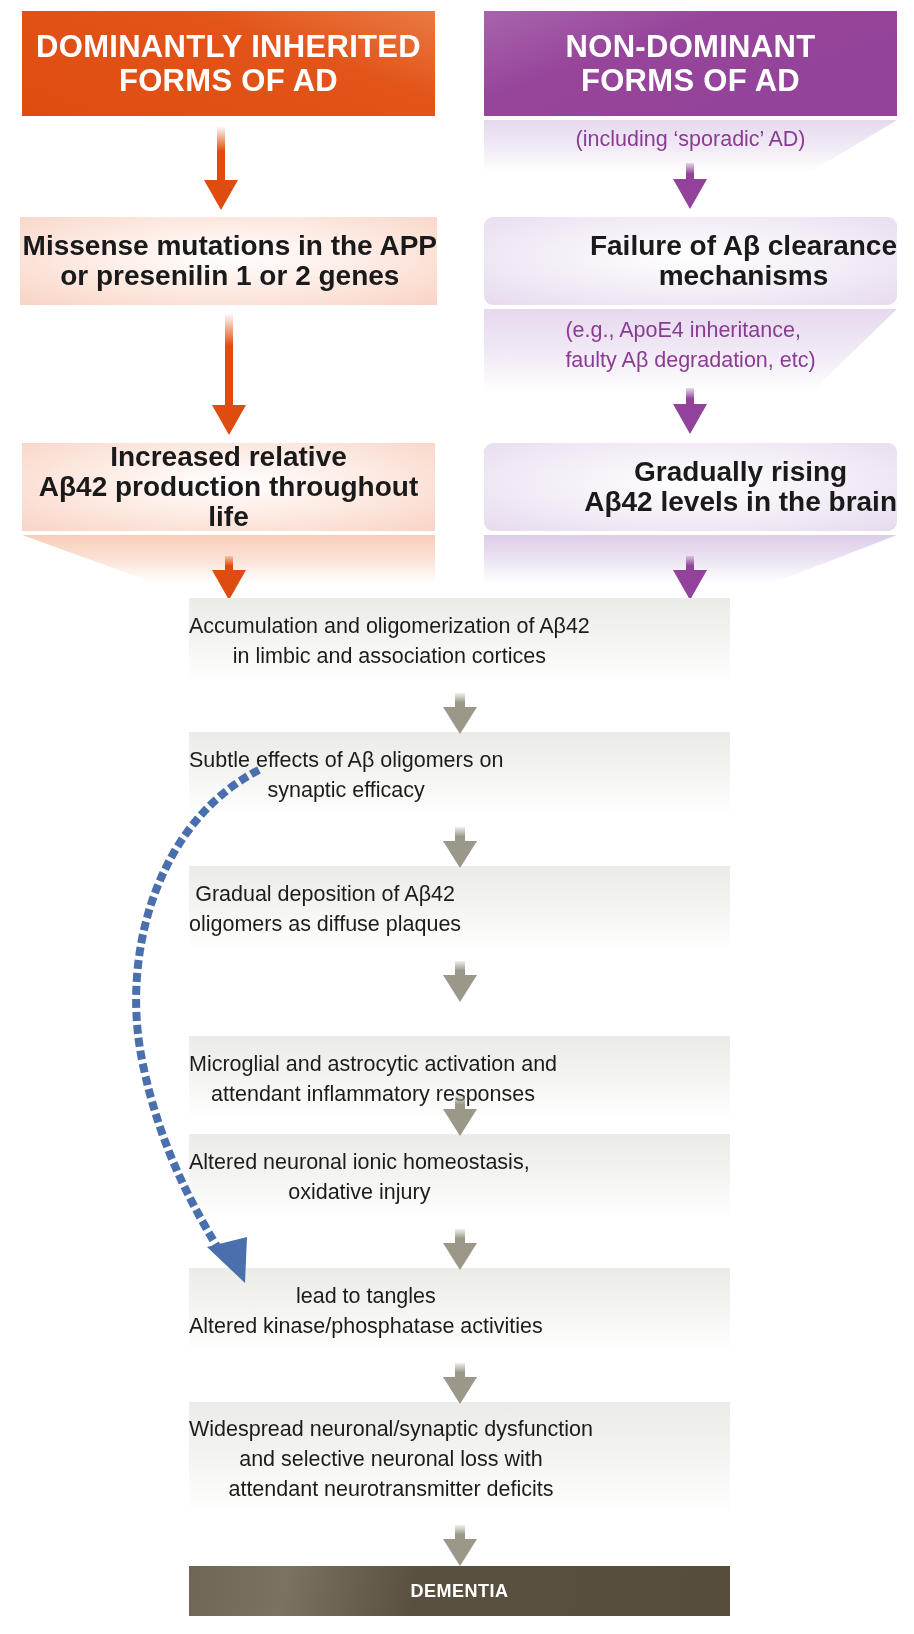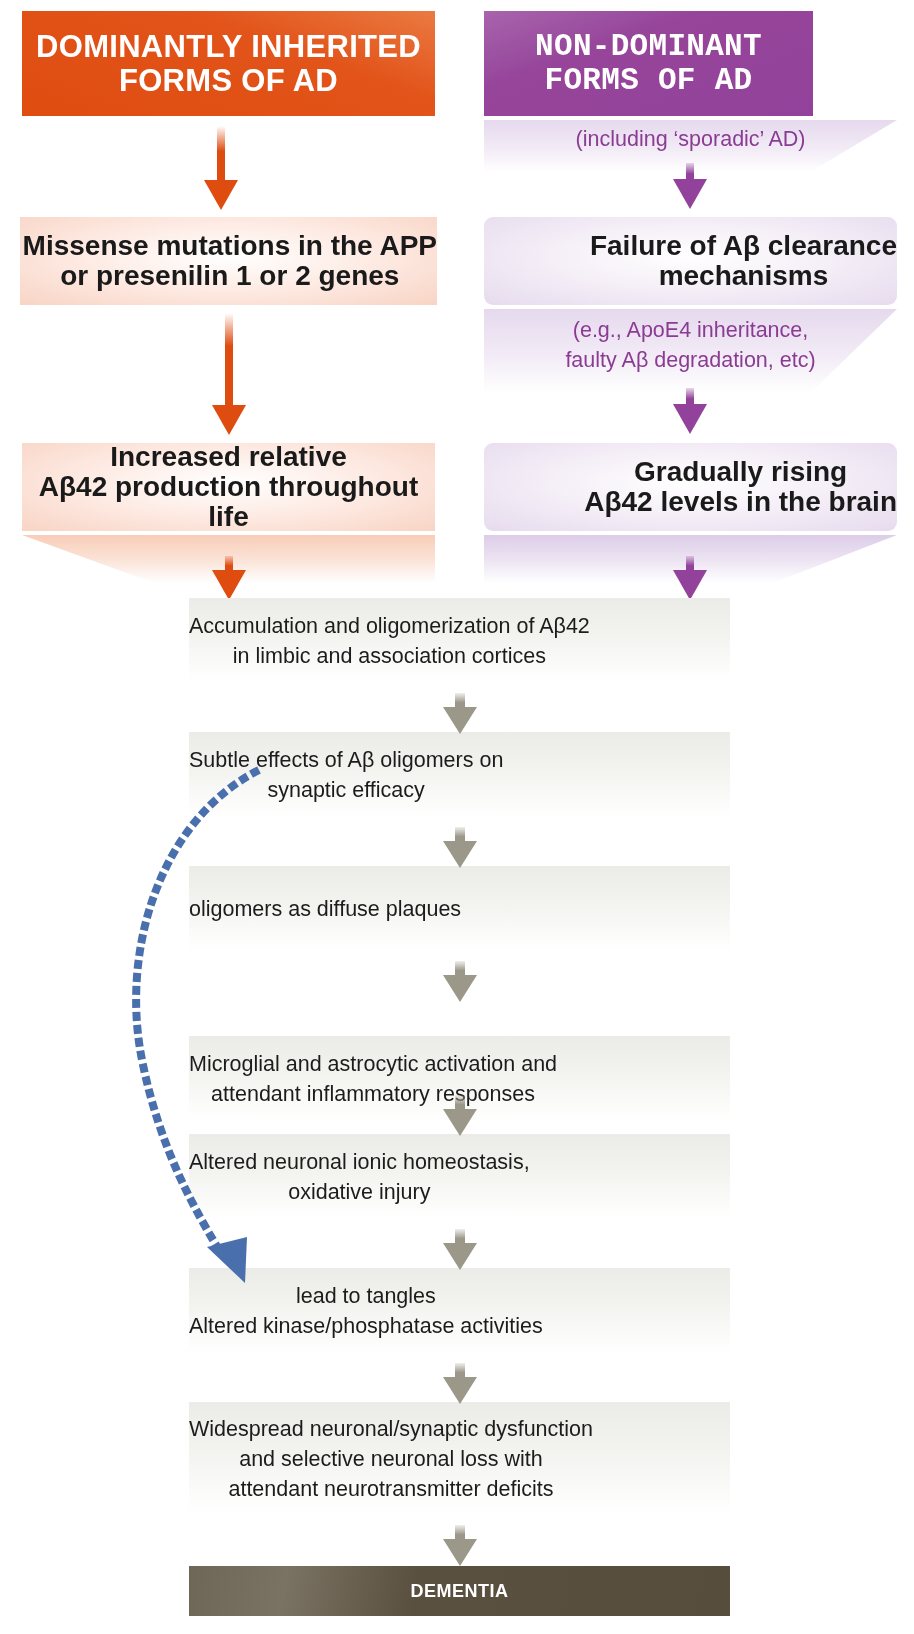--- a/index.html
+++ b/index.html
@@ -20,23 +20,22 @@
     .hdr {
       display: flex; align-items: center; justify-content: center;
       text-align: center; color: #ffffff; font-weight: bold;
       font-size: 31px; line-height: 34px; letter-spacing: 0.3px;
     }
     .hdr-orange {
       left: 22px; top: 11px; width: 413px; height: 105px;
       background: linear-gradient(200deg, #ea7a42 0%, #e2541a 35%, #df4c10 100%);
     }
     .hdr-purple {
-      left: 484px; top: 11px; width: 329px; height: 105px;
+      left: 484px; top: 11px; width: 413px; height: 105px;
       background: linear-gradient(160deg, #a864ac 0%, #96459a 35%, #92429a 100%);
-      font-family: Liberation Mono, monospace;
     }
 
     
     .box {
       display: flex; align-items: center; justify-content: flex-end;
       text-align: center; color: #1a1a1a; font-weight: bold;
       font-size: 28px; line-height: 30px;
     }
     .box-orange {
       background: radial-gradient(ellipse at 50% 45%, #ffffff 0%, #fde8e0 55%, #f8d4c4 100%);
@@ -46,21 +45,21 @@
       border-radius: 9px;
     }
     .b-missense { left: 20px; top: 217px; width: 417px; height: 88px; }
     .b-increased { left: 22px; top: 443px; width: 413px; height: 88px; }
     .b-failure { left: 484px; top: 217px; width: 413px; height: 88px; }
     .b-gradually { left: 484px; top: 443px; width: 413px; height: 88px; }
 
     
     .subnote {
       display: flex; align-items: flex-start; justify-content: center;
-      text-align: center; color: #8a3c93; font-size: 21.5px; line-height: 30px;
+      text-align: left; color: #8a3c93; font-size: 21.5px; line-height: 30px;
     }
     .subnote-bg {
       position: absolute; left: 0; top: 0; width: 100%; height: 100%;
       background: linear-gradient(180deg, #e6d9ee 0%, #f2ebf6 55%, #ffffff 100%);
       clip-path: polygon(0 0, 100% 0, 79% 100%, 0 100%);
     }
     .subnote span { position: relative; z-index: 1; }
     .sn-sporadic { left: 484px; top: 120px; width: 413px; height: 52px; padding-top: 4px; }
     .sn-apoe { left: 484px; top: 309px; width: 413px; height: 84px; padding-top: 6px; }
 
@@ -253,20 +252,21 @@
 
 <div class="abs step s2">
   <div>
     <div>Subtle effects of Aβ oligomers on</div>
     <div>synaptic efficacy</div>
   </div>
 </div>
 
 <div class="abs step s3">
   <div>
+    <div>Gradual deposition of Aβ42</div>
     <div>oligomers as diffuse plaques</div>
   </div>
 </div>
 
 <div class="abs step s4">
   <div>
     <div>Microglial and astrocytic activation and</div>
     <div>attendant inflammatory responses</div>
   </div>
 </div>

